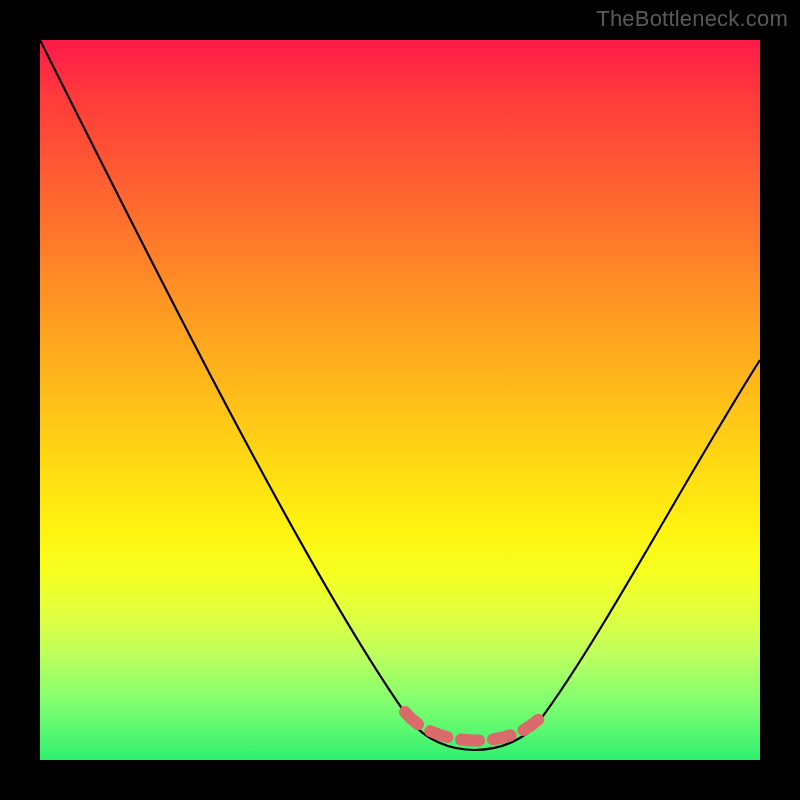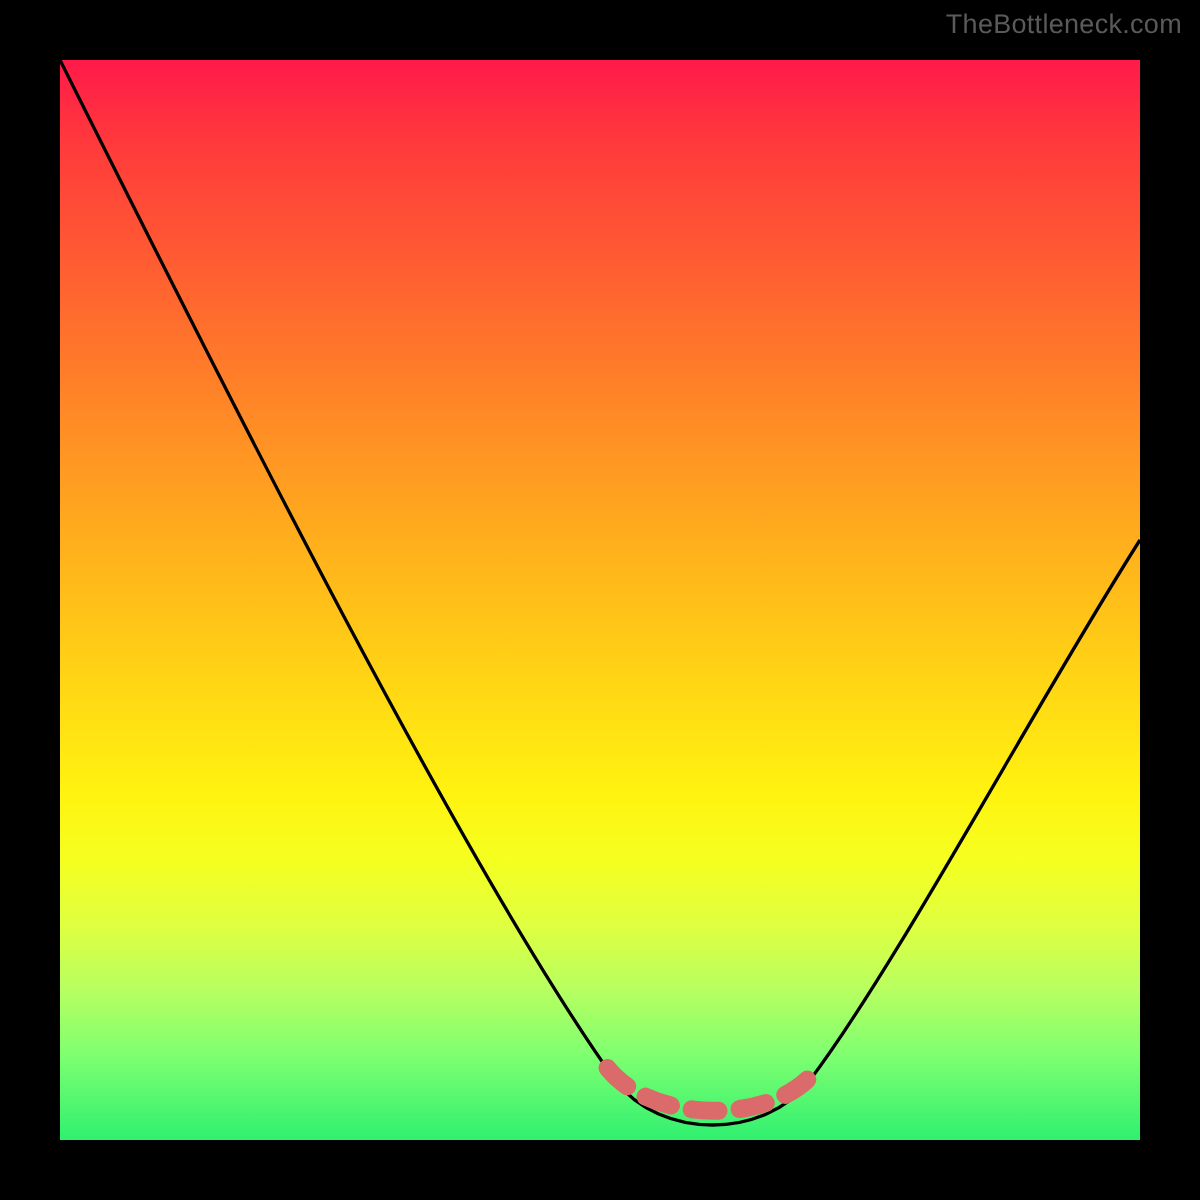--- a/index.html
+++ b/index.html
@@ -37,21 +37,21 @@
       #b8ff60 86%,
       #80ff70 92%,
       #30f070 100%
     );
   }
   .watermark {
     position: absolute;
     top: 6px;
     right: 12px;
     color: #5a5a5a;
-    font-size: 18px;
+    font-size: 22px;
     letter-spacing: 0.2px;
     font-weight: 500;
     user-select: none;
   }
   svg.curve {
     position: absolute;
     left: 0; top: 0;
     width: 720px;
     height: 720px;
     overflow: visible;

